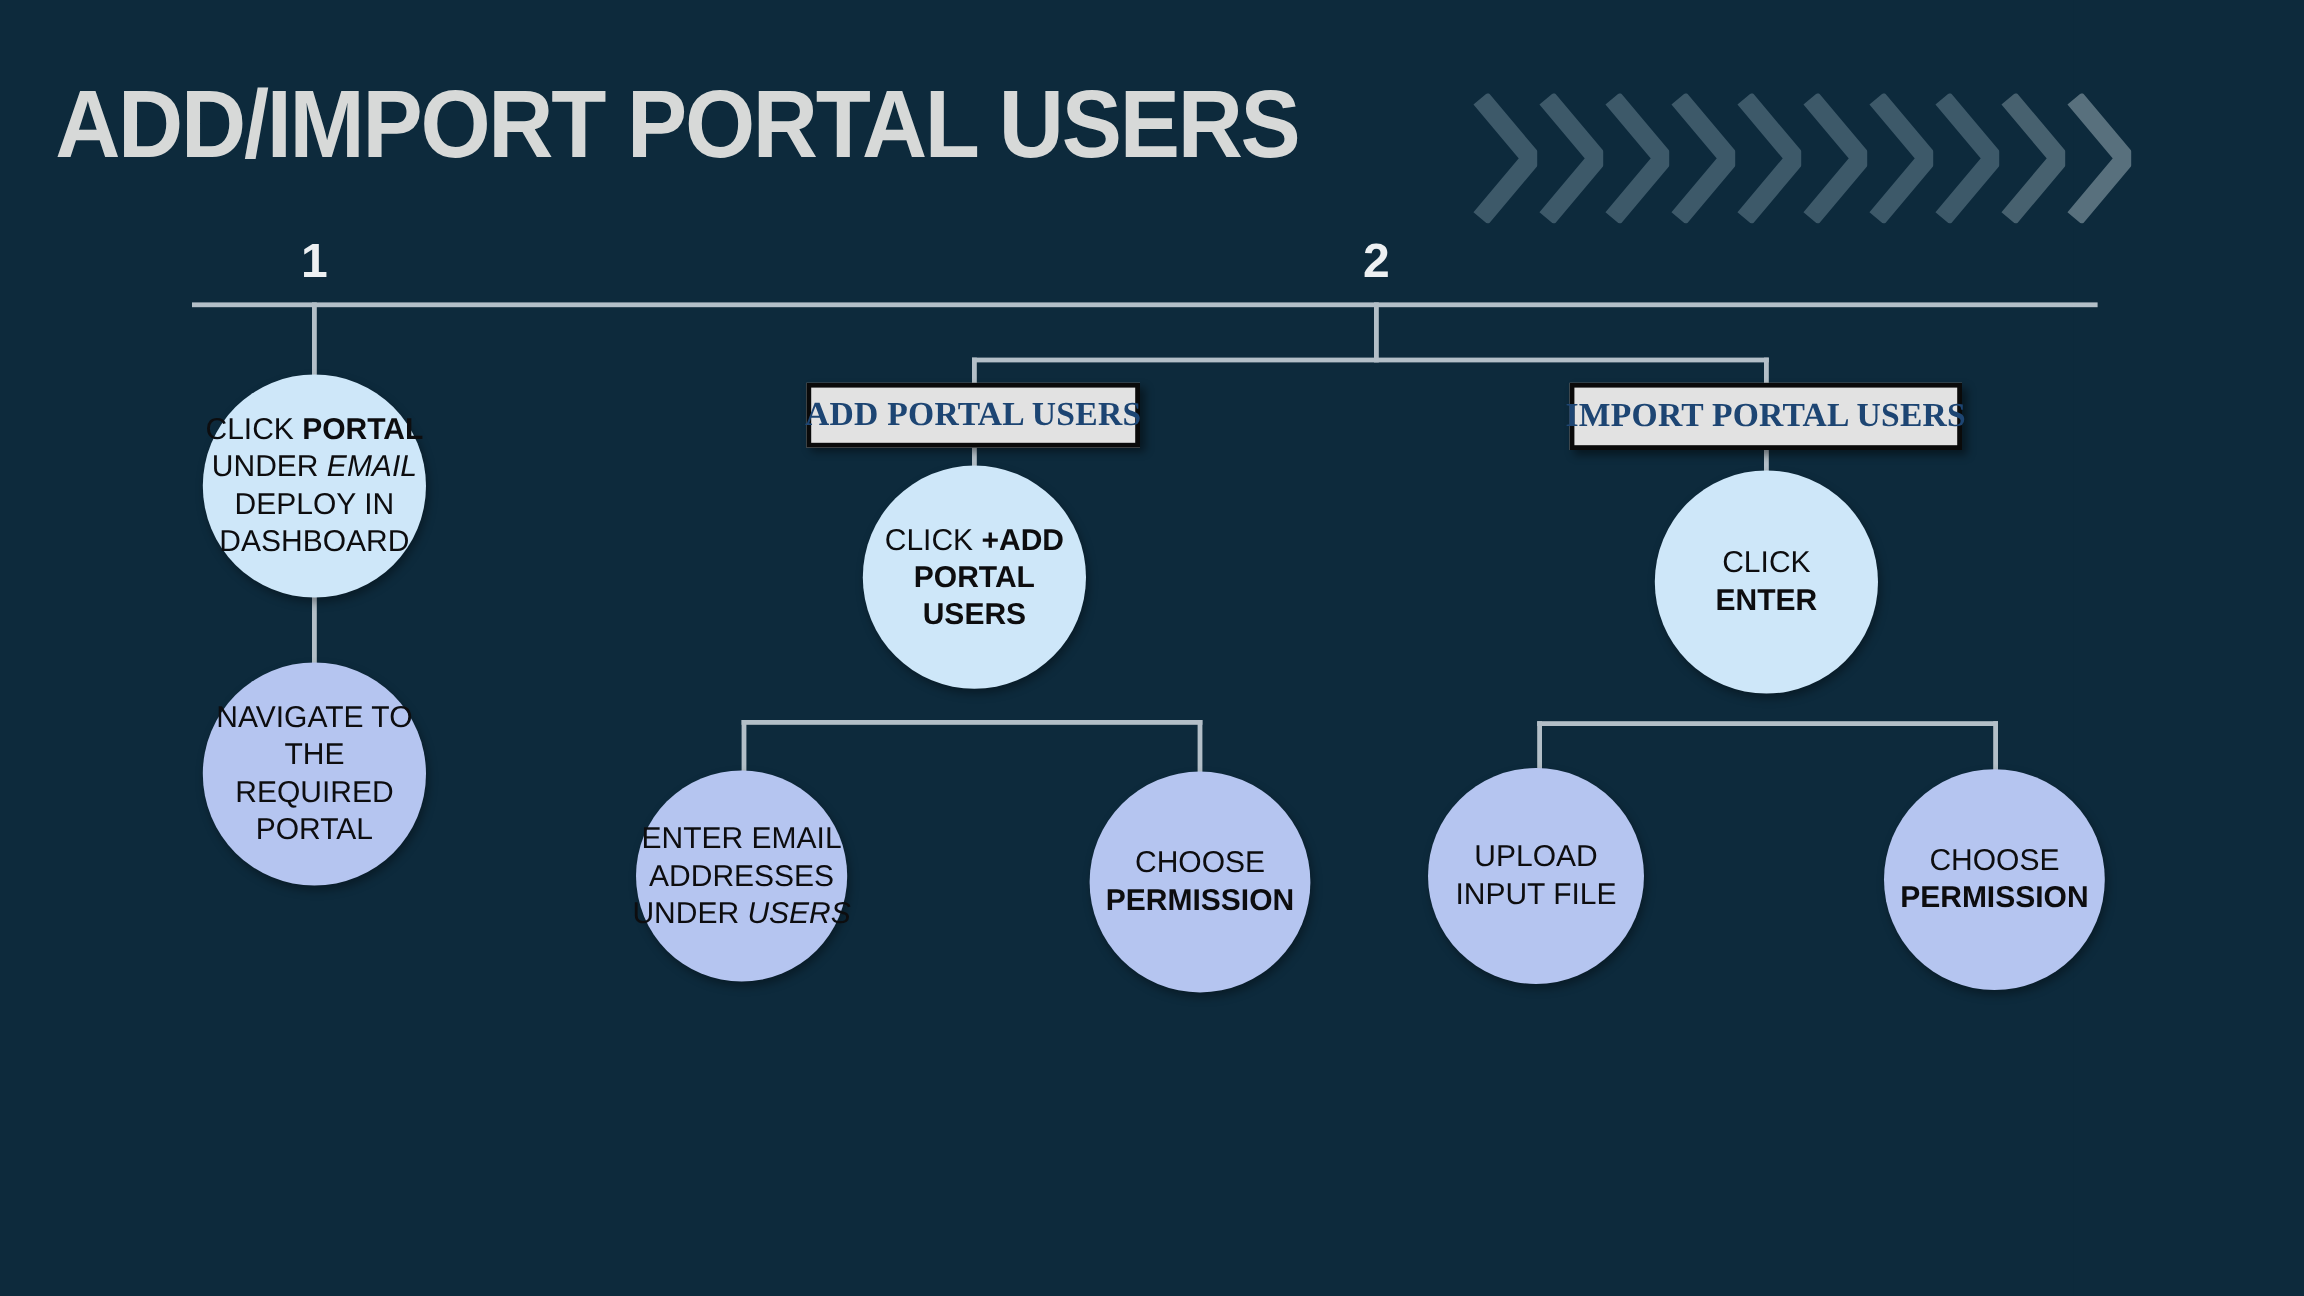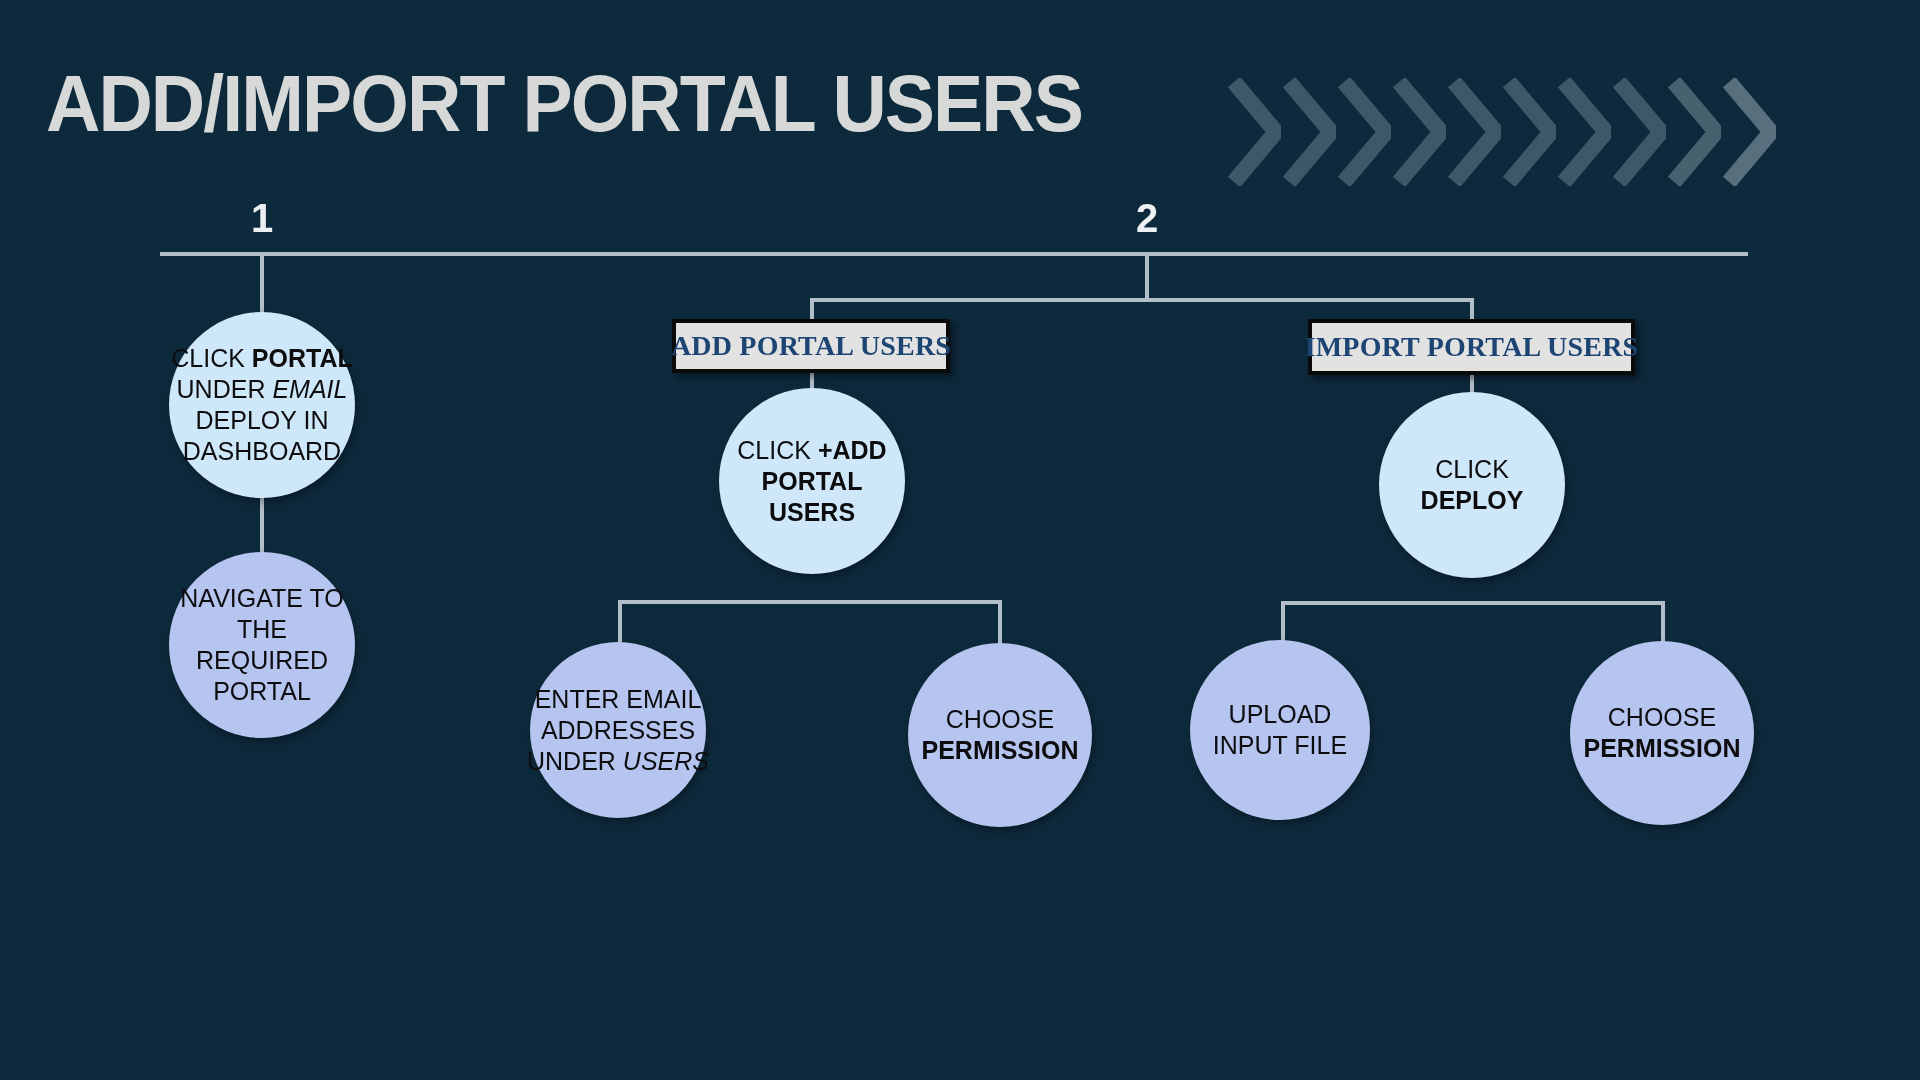--- a/index.html
+++ b/index.html
@@ -163,21 +163,21 @@
   <div class="circle peri" style="left:908px;top:643px;width:184px;height:184px">
     <div>
       <div class="ln"><span>CHOOSE</span></div>
       <div class="ln"><span class="b">PERMISSION</span></div>
     </div>
   </div>
 
   <div class="circle light" style="left:1379px;top:392px;width:186px;height:186px">
     <div>
       <div class="ln"><span>CLICK</span></div>
-      <div class="ln"><span class="b">DEPLOY</span></div>
+      <div class="ln"><span class="b">ENTER</span></div>
     </div>
   </div>
 
   <div class="circle peri" style="left:1190px;top:640px;width:180px;height:180px">
     <div>
       <div class="ln"><span>UPLOAD</span></div>
       <div class="ln"><span>INPUT FILE</span></div>
     </div>
   </div>
 

